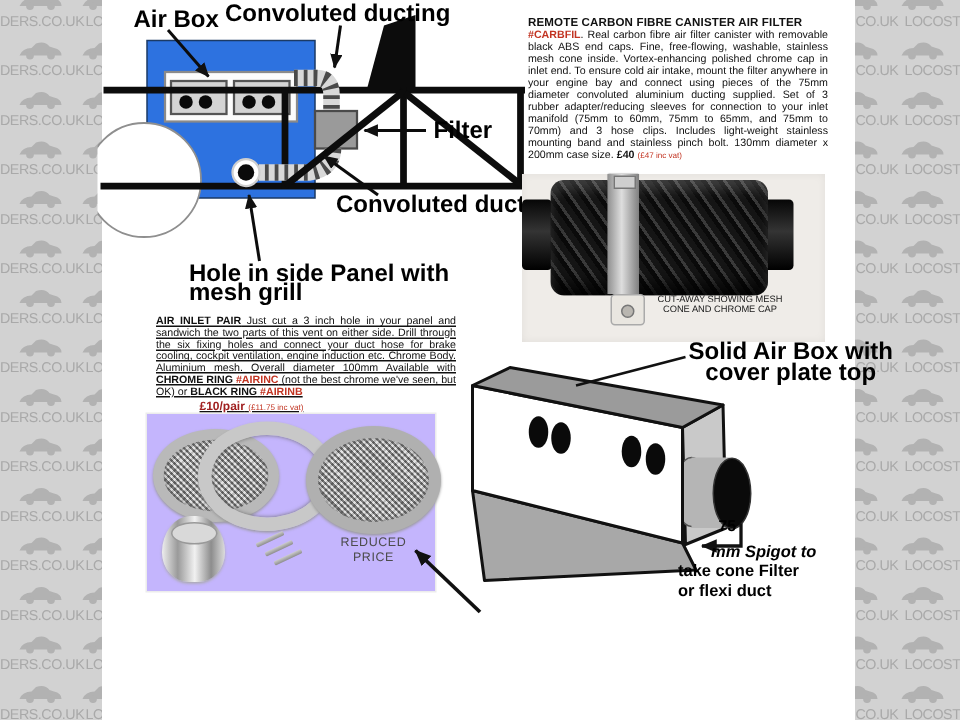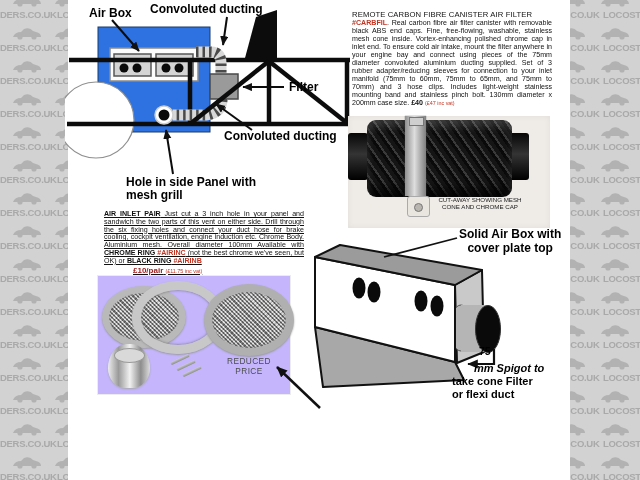--- a/index.html
+++ b/index.html
@@ -5,35 +5,35 @@
   html,body{margin:0;padding:0;background:#888;}
   #page{position:relative;width:640px;height:480px;background:#d2d2d2;overflow:hidden;
         font-family:"Liberation Sans",sans-serif;}
 
   
   .wm-strip{position:absolute;top:-7px;height:494px;overflow:hidden;}
   #wm-left{left:0;width:68px;}
   #wm-right{left:570px;width:70px;}
   .wm-row{position:relative;height:33px;}
   .wm-car-a,.wm-car-b{position:absolute;top:1px;}
-  .wm-text{position:absolute;top:16px;font-size:9.5px;font-weight:bold;color:#a9a9a9;
+  .wm-text{position:absolute;top:16px;font-size:9.5px;font-weight:normal;color:#a9a9a9;
            letter-spacing:-0.3px;white-space:nowrap;text-align:right;}
   #wm-left .wm-car-a{left:12px;} #wm-left .wm-car-b{left:54px;}
   #wm-left .wm-t-a{left:0;}      #wm-left .wm-t-b{left:57px;}
   #wm-right .wm-car-a{left:-14px;} #wm-right .wm-car-b{left:30px;}
   #wm-right .wm-t-a{left:-2px;}    #wm-right .wm-t-b{left:33px;}
 
   
   #content{position:absolute;left:68px;top:0;width:502px;height:480px;background:#ffffff;}
-  .lbl{position:absolute;font-weight:bold;font-size:12px;line-height:13px;color:#000;white-space:nowrap;}
+  .lbl{position:absolute;font-weight:bold;font-size:16px;line-height:13px;color:#000;white-space:nowrap;}
 
   
   #carbfil-block{position:absolute;left:352px;top:11px;width:200px;font-size:7.1px;
                  line-height:8px;color:#111;text-align:justify;}
-  .block-title{font-weight:normal;font-size:7.7px;letter-spacing:.1px;margin-top:28px;}
+  .block-title{font-weight:bold;font-size:7.7px;letter-spacing:.1px;margin-top:28px;}
   .red{color:#c23422;}
   .bold{font-weight:bold;}
   .vat{font-size:5.4px;}
   #airinlet-block{position:absolute;left:104px;top:211px;width:200px;font-size:7.1px;
                   line-height:7.8px;color:#111;text-align:justify;text-decoration:underline;}
   .price-line{margin-left:29px;margin-top:1px;font-size:8px;}
   .price-red{color:#a02020;font-weight:bold;}
 
   
   #canister-photo{position:absolute;left:348px;top:116px;width:202px;height:112px;

